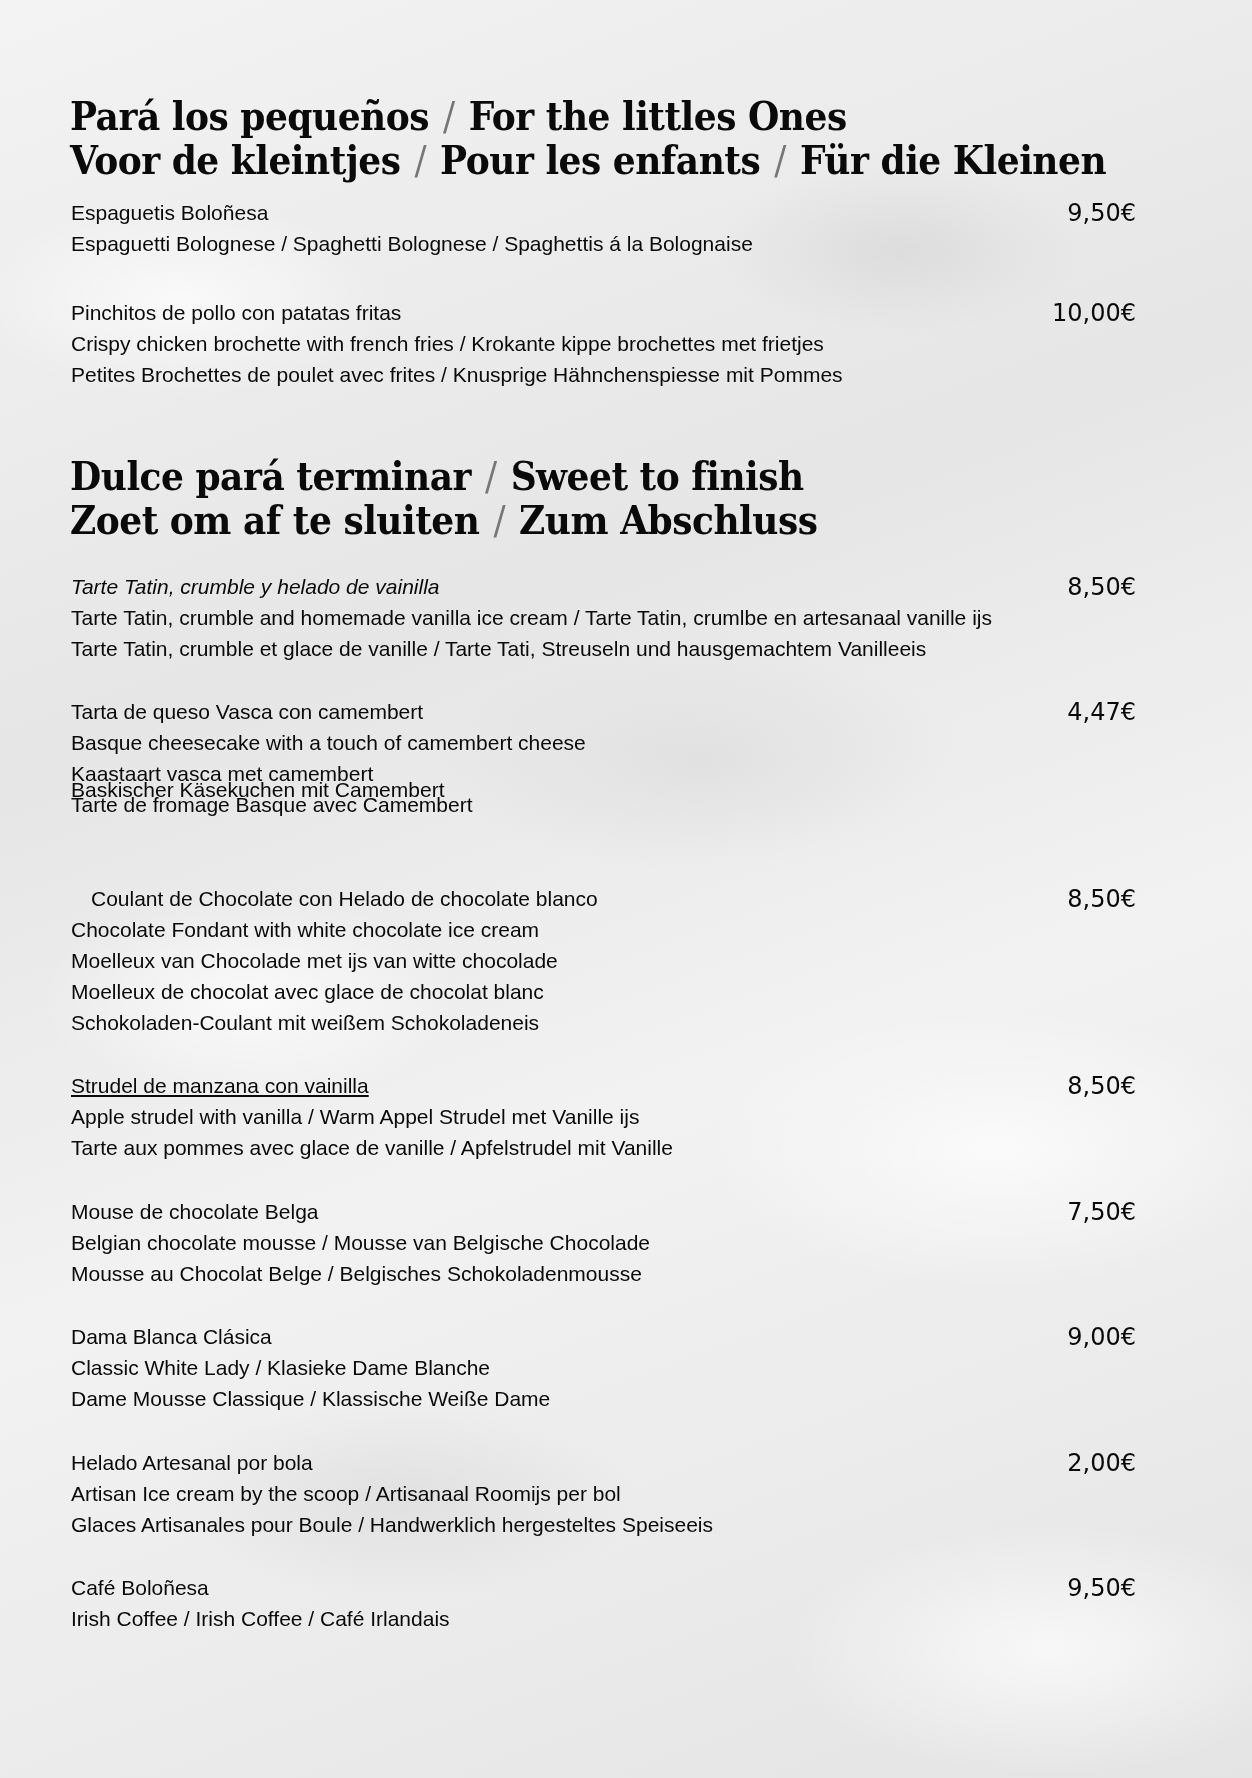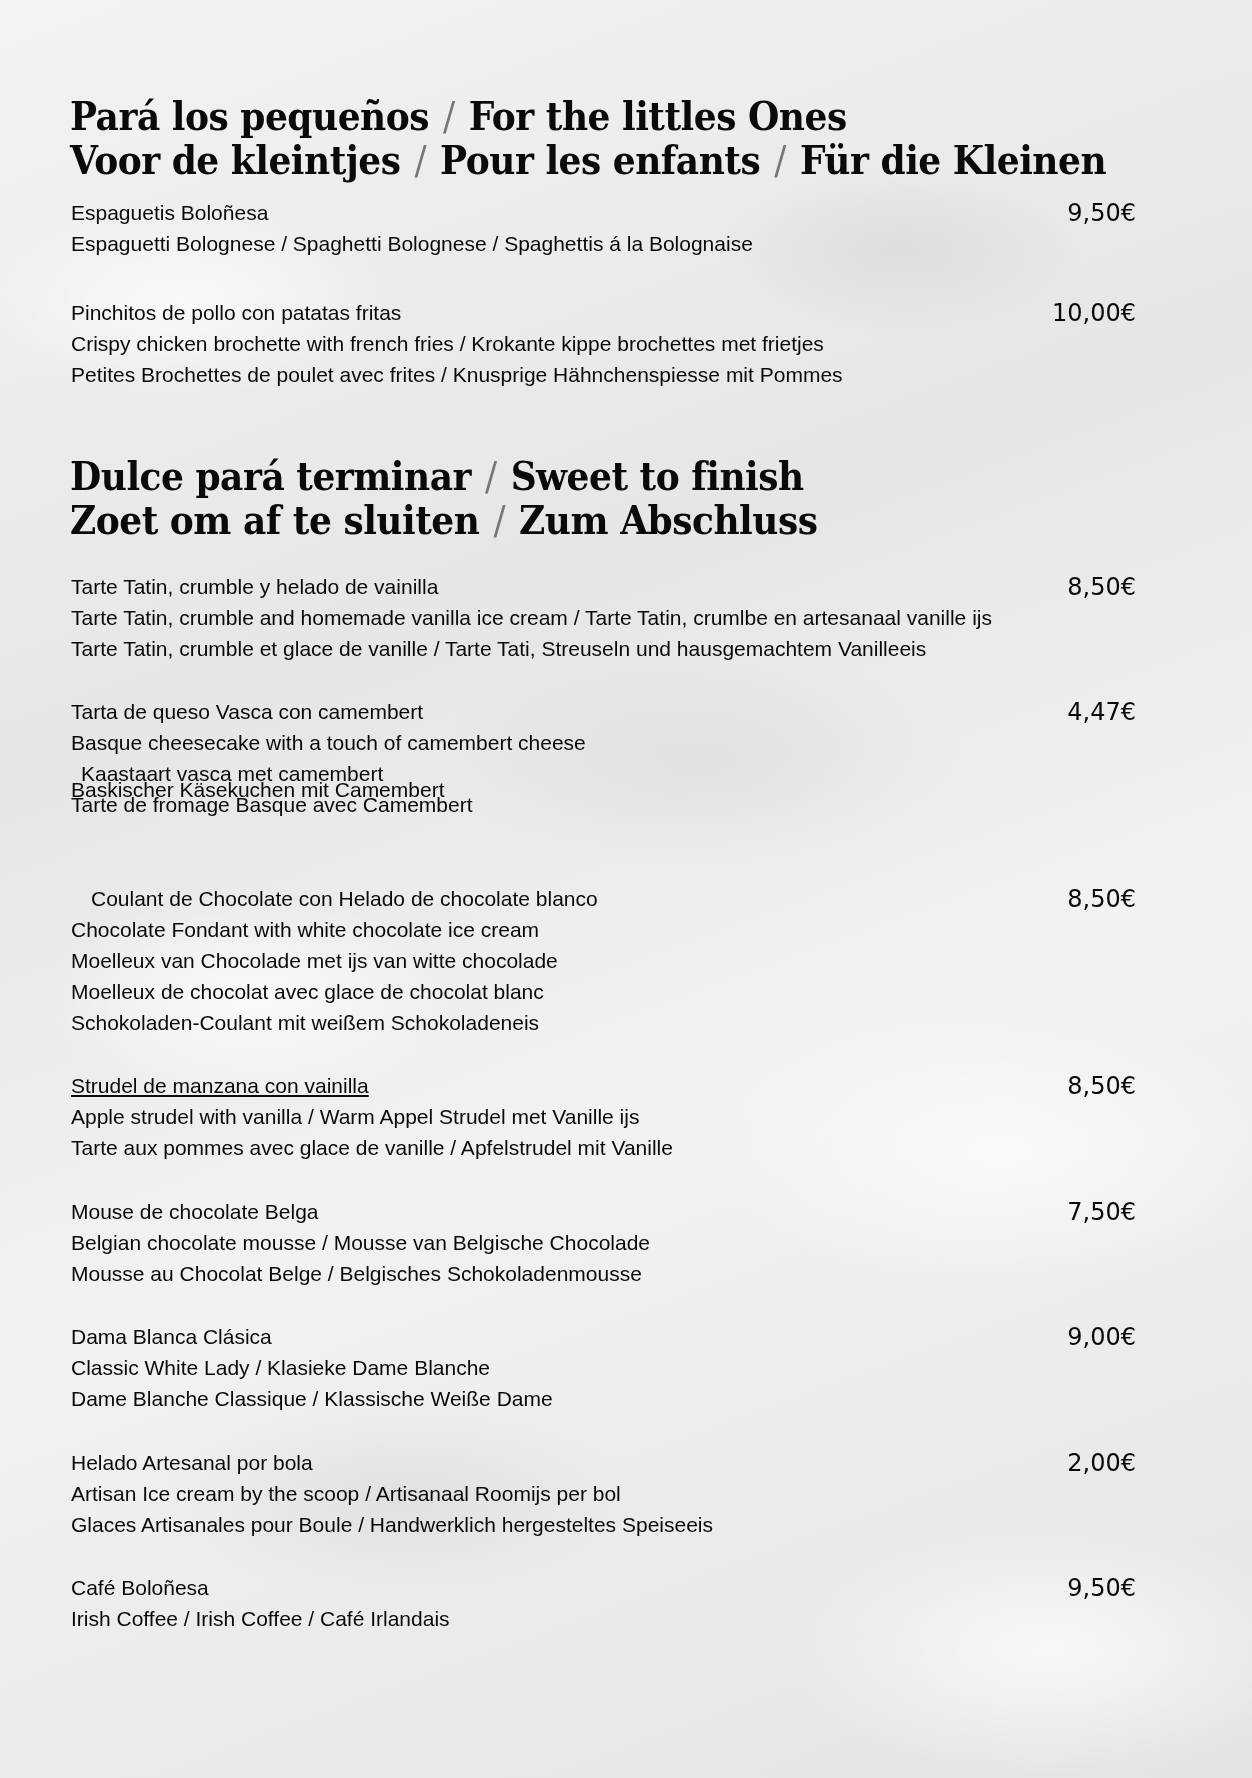--- a/index.html
+++ b/index.html
@@ -52,30 +52,30 @@
         <div class="line" style="top: 300px;">Pinchitos de pollo con patatas fritas</div>
         <div class="price" style="top: 300px;">10,00€</div>
         <div class="line" style="top: 331px;">Crispy chicken brochette with french fries  /  Krokante kippe brochettes met frietjes</div>
         <div class="line" style="top: 362px;">Petites Brochettes de poulet avec frites  /  Knusprige Hähnchenspiesse mit Pommes</div>
       </div>
     </section>
     <section>
       <h2 class="heading" style="top: 452px;"><span>Dulce pará terminar</span><span class="sep">/</span><span>Sweet to finish</span></h2>
       <h2 class="heading" style="top: 496px;"><span>Zoet om af  te sluiten</span><span class="sep">/</span><span>Zum Abschluss</span></h2>
       <div>
-        <div class="line" style="top: 574px;">Tarte Tatin, crumble y helado de vainilla</div>
+        <div class="line" style="top: 574px; font-style: italic;">Tarte Tatin, crumble y helado de vainilla</div>
         <div class="price" style="top: 574px;">8,50€</div>
         <div class="line" style="top: 605px;">Tarte Tatin, crumble and homemade vanilla ice cream  /  Tarte Tatin, crumlbe en artesanaal vanille ijs</div>
         <div class="line" style="top: 636px;">Tarte Tatin, crumble et glace de vanille  /  Tarte Tati, Streuseln und hausgemachtem Vanilleeis</div>
       </div>
       <div>
         <div class="line" style="top: 699px;">Tarta de queso Vasca con camembert</div>
         <div class="price" style="top: 699px;">4,47€</div>
         <div class="line" style="top: 730px;">Basque cheesecake with a touch of camembert cheese</div>
-        <div class="line" style="top: 761px; margin-left: 10px;">Kaastaart vasca met camembert</div>
+        <div class="line" style="top: 761px;">Kaastaart vasca met camembert</div>
         <div class="line" style="top: 792px;">Tarte de fromage Basque avec Camembert</div>
         <div class="line" style="top: 777px;">Baskischer Käsekuchen mit Camembert</div>
       </div>
       <div>
         <div class="line" style="top: 886px; margin-left: 20px;">Coulant de Chocolate con Helado de chocolate blanco</div>
         <div class="price" style="top: 886px;">8,50€</div>
         <div class="line" style="top: 917px;">Chocolate Fondant with white chocolate ice cream</div>
         <div class="line" style="top: 948px;">Moelleux van Chocolade met ijs van witte chocolade</div>
         <div class="line" style="top: 979px;">Moelleux de chocolat avec glace de chocolat blanc</div>
         <div class="line" style="top: 1010px;">Schokoladen-Coulant mit weißem Schokoladeneis</div>
@@ -89,21 +89,21 @@
       <div>
         <div class="line" style="top: 1199px;">Mouse de chocolate Belga</div>
         <div class="price" style="top: 1199px;">7,50€</div>
         <div class="line" style="top: 1230px;">Belgian chocolate mousse   /  Mousse van Belgische Chocolade</div>
         <div class="line" style="top: 1261px;">Mousse au Chocolat Belge  /  Belgisches Schokoladenmousse</div>
       </div>
       <div>
         <div class="line" style="top: 1324px;">Dama Blanca Clásica</div>
         <div class="price" style="top: 1324px;">9,00€</div>
         <div class="line" style="top: 1355px;">Classic White Lady   /  Klasieke Dame Blanche</div>
-        <div class="line" style="top: 1386px;">Dame Blanche Classique /  Klassische Weiße Dame</div>
+        <div class="line" style="top: 1386px;">Dame Mousse Classique /  Klassische Weiße Dame</div>
       </div>
       <div>
         <div class="line" style="top: 1450px;">Helado Artesanal por bola</div>
         <div class="price" style="top: 1450px;">2,00€</div>
         <div class="line" style="top: 1481px;">Artisan Ice cream by the scoop  /  Artisanaal Roomijs per bol</div>
         <div class="line" style="top: 1512px;">Glaces Artisanales pour Boule  /  Handwerklich hergesteltes Speiseeis</div>
       </div>
       <div>
         <div class="line" style="top: 1575px;">Café Boloñesa</div>
         <div class="price" style="top: 1575px;">9,50€</div>

